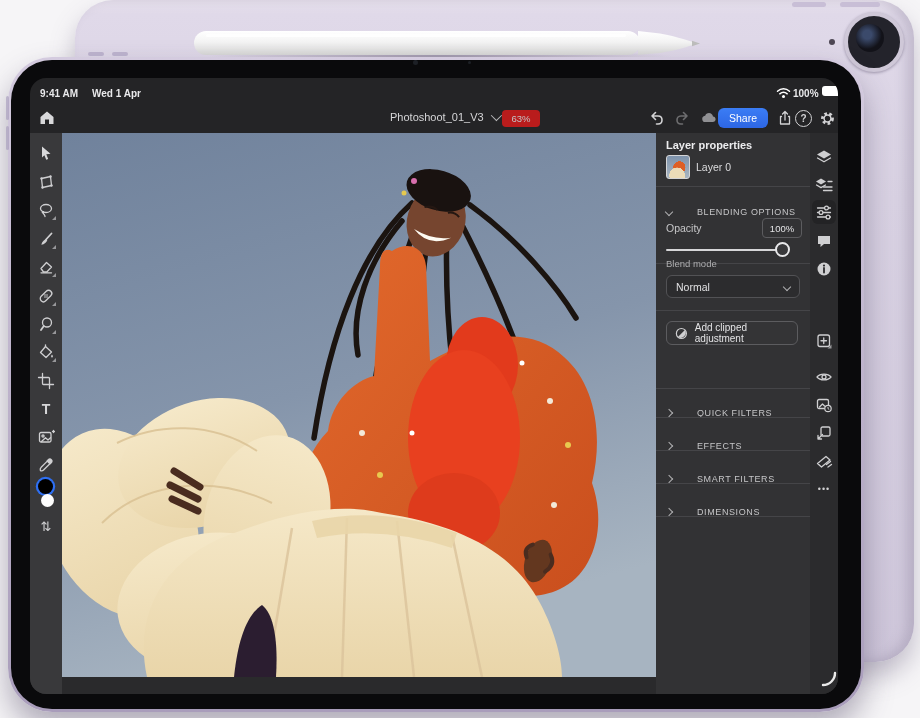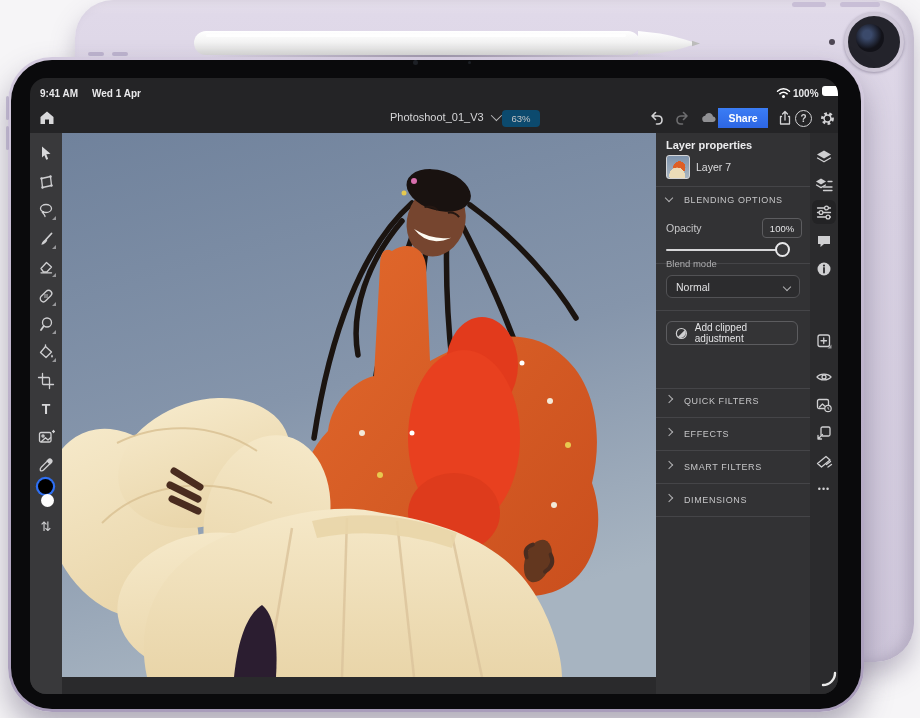--- a/index.html
+++ b/index.html
@@ -23,47 +23,47 @@
     box-shadow:0 16px 30px rgba(70,60,90,.40);}
   .bezel{left:3px;top:3px;width:850px;height:649px;border-radius:41px;background:#0a0a0c;}
   .fcam{border-radius:50%;background:#1d2026;}
   .screen{left:22px;top:21px;width:808px;height:616px;border-radius:16px;
     background:#242426;overflow:hidden;}
   .edge-pill{background:#a79dbd;border-radius:2px;opacity:.65;}
   
   .statusbar{left:0;top:0;width:808px;height:26px;color:#e9e9eb;font-size:10px;font-weight:bold;}
   .topbar{left:0;top:26px;width:808px;height:29px;}
   .ibtn{display:flex;align-items:center;justify-content:center;width:22px;height:22px;top:3px;}
-  .share-pill{top:4px;left:688px;width:50px;height:20px;border-radius:0;
-    background:linear-gradient(180deg,#3b7df5,#2d66e4);color:#fff;font-size:10.5px;font-weight:bold;
+  .share-pill{top:4px;left:688px;width:50px;height:20px;border-radius:6px;
+    background:linear-gradient(180deg,#3b7df5,#2d66e4);color:#fff;font-size:10.5px;font-weight:normal;
     display:flex;align-items:center;justify-content:center;}
   .doc-title{left:360px;top:7px;color:#d6d6d8;font-size:11px;}
   .chev-down{display:inline-block;width:7px;height:7px;border-right:1.5px solid #b8b8ba;
     border-bottom:1.5px solid #b8b8ba;transform:rotate(45deg) translateY(-2px);margin-left:7px;}
-  .zoom-badge{left:472px;top:6px;width:38px;height:17px;background:#0c4a6e;border-radius:4px;
+  .zoom-badge{left:472px;top:6px;width:38px;height:17px;background:#b91c1c;border-radius:4px;
     color:#c3c3c5;font-size:9.5px;display:flex;align-items:center;justify-content:center;}
   .battery{left:792px;top:8px;width:21px;height:10px;border-radius:3px;background:#fff;}
   .battery:after{content:'';position:absolute;right:-3px;top:3px;width:2px;height:4px;
     background:#fff;border-radius:0 1px 1px 0;}
   
   .main{left:0;top:55px;width:808px;height:561px;}
   .toolrail{left:0;top:0;width:32px;height:561px;background:#39393b;}
   .tslot{position:absolute;left:4px;width:24px;height:24px;display:flex;align-items:center;
     justify-content:center;}
   .sub:after{content:'';position:absolute;right:2px;bottom:2px;
     border-left:4px solid transparent;border-bottom:4px solid #97979a;}
   .canvas-col{left:32px;top:0;width:594px;height:561px;background:#2a2a2c;}
   .panel{left:626px;top:0;width:154px;height:632px;background:#323234;color:#c9c9cb;}
   .rail{left:780px;top:0;width:28px;height:561px;background:#2b2b2d;}
   .ricon{position:absolute;left:2px;width:24px;height:24px;display:flex;align-items:center;
     justify-content:center;border-radius:6px;}
   .ricon.active{background:#232325;}
   .divider{position:absolute;left:0;width:154px;height:1px;background:#454548;}
   .sect{position:absolute;left:10px;font-size:9px;letter-spacing:.6px;color:#c6c6c8;
-    display:flex;gap:12px;}
+    display:flex;align-items:center;gap:25px;margin-top:12px;}
   .chev-r{display:inline-block;width:5px;height:5px;border-right:1.5px solid #b0b0b2;
     border-bottom:1.5px solid #b0b0b2;transform:rotate(-45deg);}
   .chev-d{display:inline-block;width:5px;height:5px;border-right:1.5px solid #b0b0b2;
     border-bottom:1.5px solid #b0b0b2;transform:rotate(45deg);}
   .pbtn{position:absolute;left:10px;width:132px;height:24px;border:1px solid #5c5c5f;
     border-radius:6px;display:flex;align-items:center;gap:7px;padding-left:8px;box-sizing:border-box;
     font-size:10px;color:#e3e3e5;background:#343436;}
   .dropdown{position:absolute;left:10px;top:142px;width:134px;height:23px;background:#2c2c2e;
     border:1px solid #525255;border-radius:6px;display:flex;align-items:center;
     justify-content:space-between;padding:0 9px;box-sizing:border-box;font-size:10.5px;color:#e0e0e2;}
@@ -351,21 +351,21 @@
               <path d="M466 414 q-8 6 -2 14 M486 418 q8 8 0 18" stroke="#4a2c1f" stroke-width="4" fill="none" stroke-linecap="round"></path>
             </g>
 
             <path d="M172 544 C176 506,185 482,200 472 C213 482,216 512,214 544 Z" fill="#2b1d30"></path>
           </svg>
         </div>
 
         <div class="abs panel">
           <div class="abs" style="left:10px;top:6px;font-size:11px;font-weight:bold;color:#ececee;">Layer properties</div>
           <div class="thumb"></div>
-          <div class="abs" style="left:40px;top:28px;font-size:10.5px;color:#dcdcde;">Layer 7</div>
+          <div class="abs" style="left:40px;top:28px;font-size:10.5px;color:#dcdcde;">Layer 0</div>
           <div class="divider" style="top:53px;"></div>
 
           <div class="sect" style="top:62px;">
             <span class="chev-d"></span>
             <span>BLENDING OPTIONS</span>
           </div>
 
           <div class="abs" style="left:10px;top:89px;font-size:10.5px;color:#c6c6c8;">Opacity</div>
           <div class="opacity-box">100%</div>
           <div class="track"></div>

